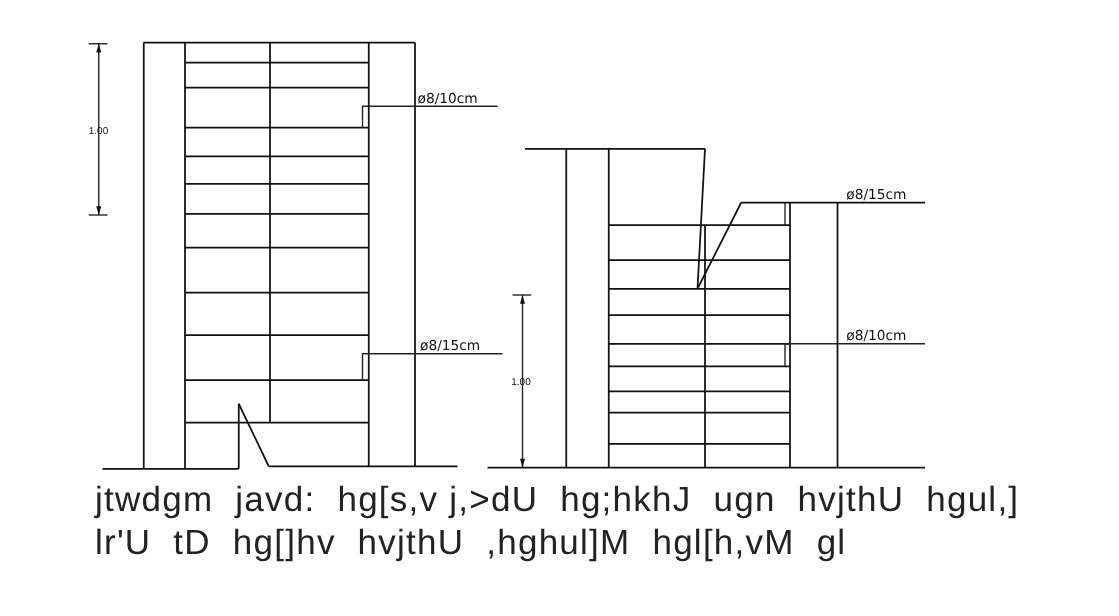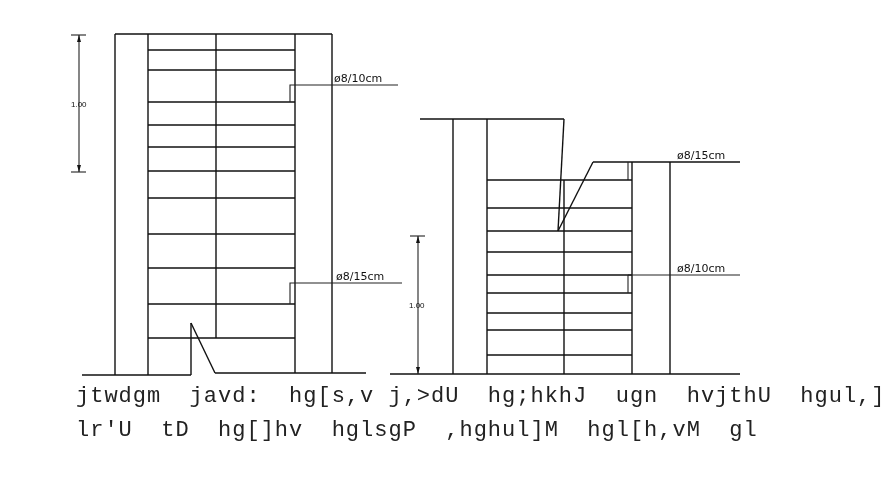--- a/index.html
+++ b/index.html
@@ -2,21 +2,21 @@
 <html><head>
 <meta charset="utf-8">
 <style>
   html, body { margin: 0; padding: 0; background: #ffffff; }
   body { width: 895px; height: 493px; position: relative; overflow: hidden; font-family: "DejaVu Sans", sans-serif; }
   #drawing { position: absolute; left: 0; top: 0; }
   .ln { stroke: #111111; stroke-width: 1.4; fill: none; }
   .ln-thin { stroke: #222222; stroke-width: 1.1; fill: none; }
   .lbl { font-family: "DejaVu Sans", sans-serif; font-size: 11px; fill: #111111; }
   .dim { font-family: "Liberation Sans", sans-serif; font-size: 8px; fill: #111111; }
-  .caption { position: absolute; left: 76px; font-family: Liberation Mono, monospace; font-size: 22px; font-weight: 200; color: #222222; letter-spacing: 1px; white-space: pre; line-height: 1; }
+  .caption { position: absolute; left: 76px; font-family: Liberation Sans, sans-serif; font-size: 28px; font-weight: 200; color: #222222; letter-spacing: 1px; white-space: pre; line-height: 1; }
   #cap1 { top: 386px; }
   #cap2 { top: 420px; }
 </style>
 </head>
 <body>
 
 <svg id="drawing" width="895" height="493" viewBox="0 0 895 493" xmlns="http://www.w3.org/2000/svg">
 
   <g>
 
@@ -95,13 +95,13 @@
 
   <text class="dim" x="71" y="107">1.00</text>
   <text class="lbl" x="334" y="82">ø8/10cm</text>
   <text class="lbl" x="336" y="280">ø8/15cm</text>
   <text class="dim" x="409" y="308">1.00</text>
   <text class="lbl" x="677" y="159">ø8/15cm</text>
   <text class="lbl" x="677" y="272">ø8/10cm</text>
 </svg>
 
 <div id="cap1" class="caption">jtwdgm  javd:  hg[s,v j,&gt;dU  hg;hkhJ  ugn  hvjthU  hgul,]</div>
-<div id="cap2" class="caption">lr'U  tD  hg[]hv  hglsgP  ,hghul]M  hgl[h,vM  gl</div>
+<div id="cap2" class="caption">lr'U  tD  hg[]hv  hvjthU  ,hghul]M  hgl[h,vM  gl</div>
 
 </body></html>

